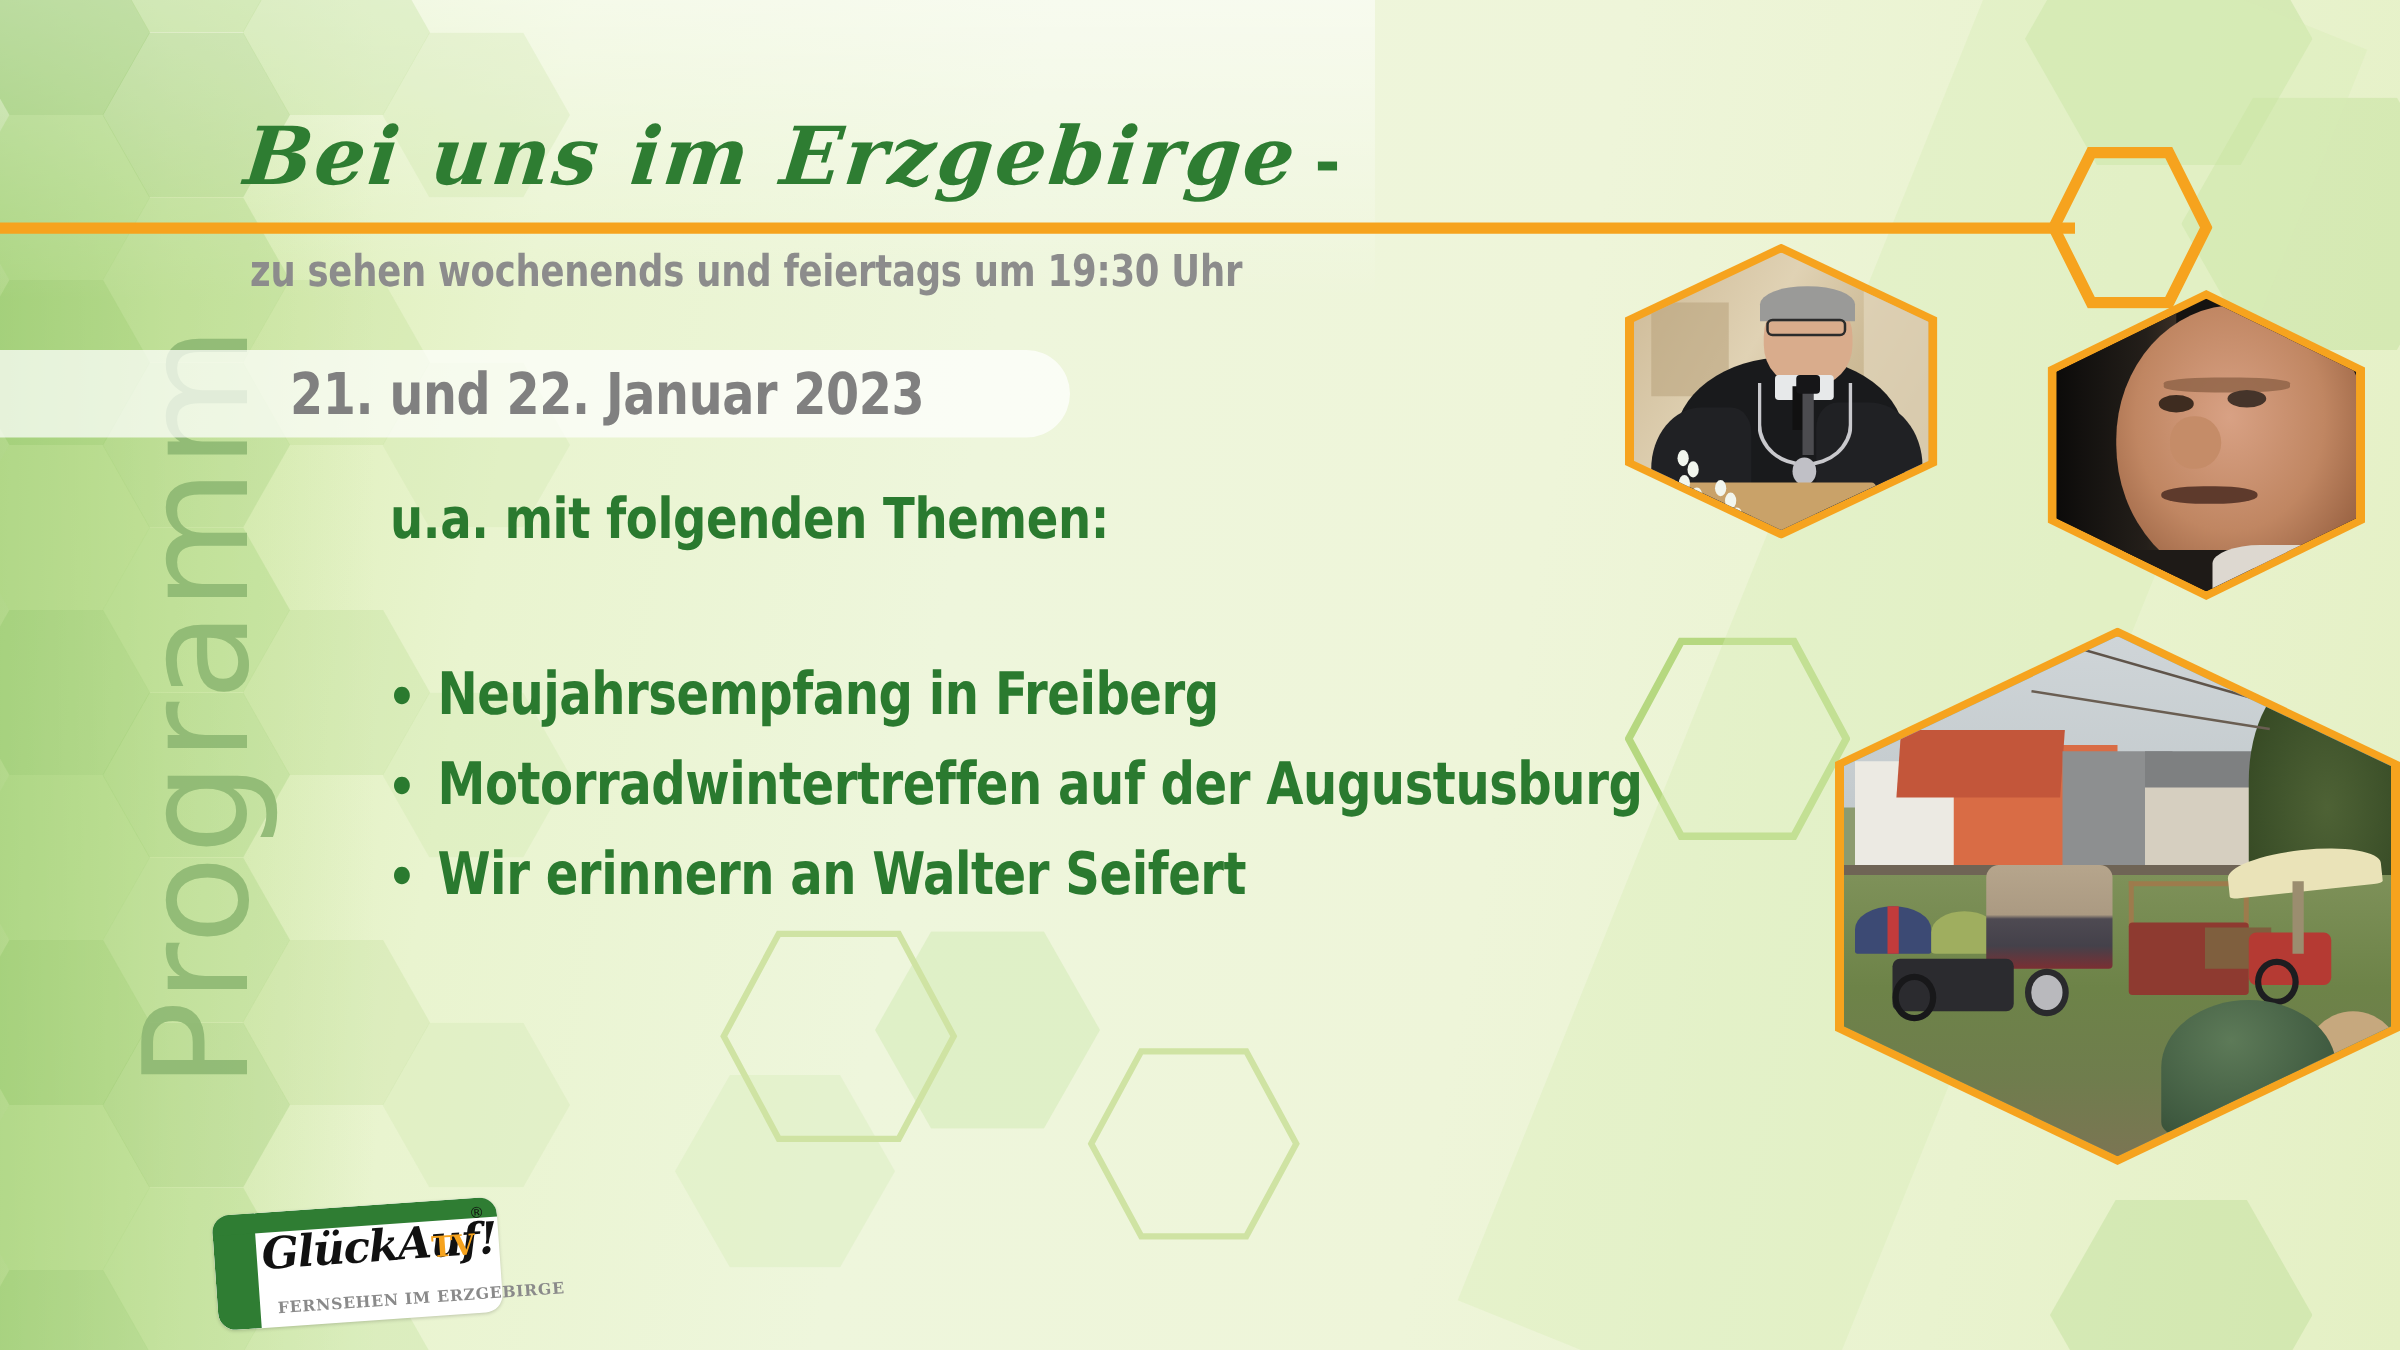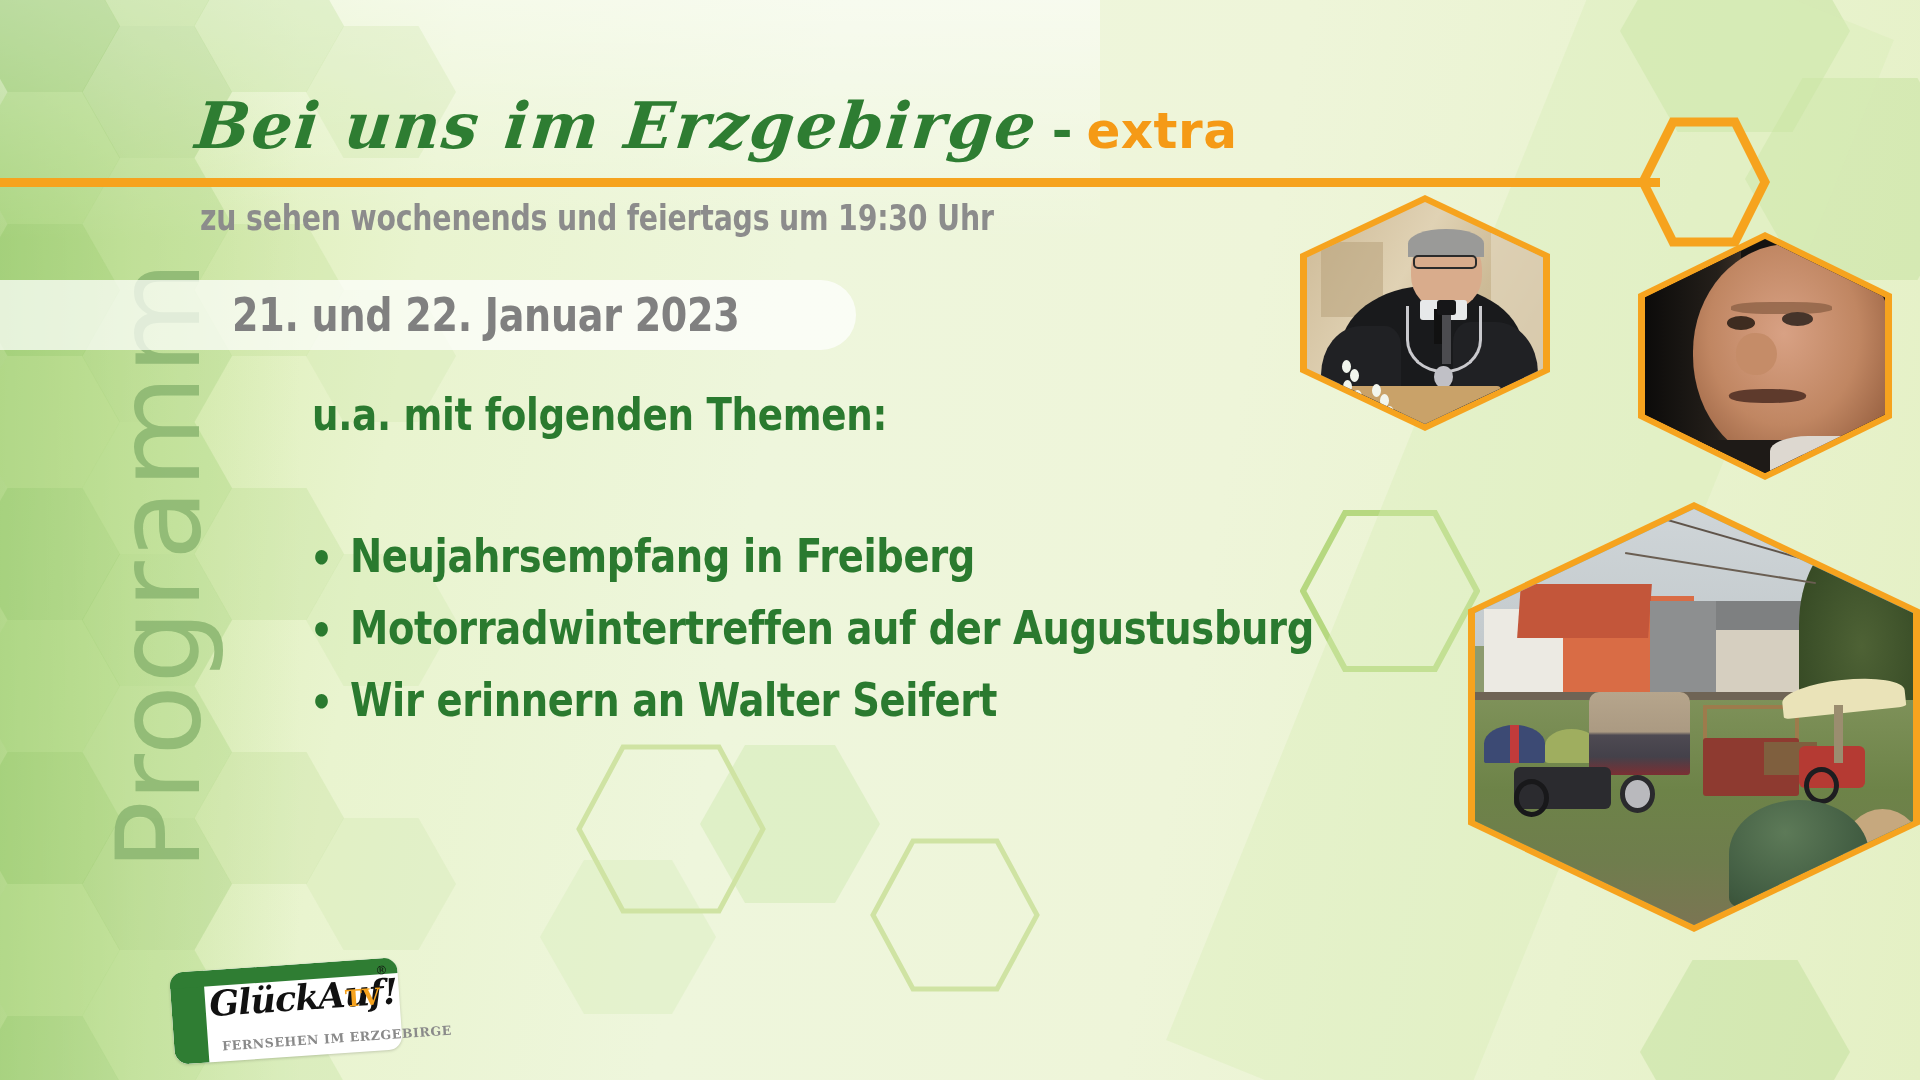--- a/index.html
+++ b/index.html
@@ -409,21 +409,20 @@
     <div class="hex" style="left:1640px; top:960px; width:210px; height:184px; background:rgba(186,220,144,.40);"></div>
 
     <div style="position:absolute; left:1380px; top:-60px; width:300px; height:1200px; background:rgba(215,236,182,.38); transform:rotate(22deg);"></div>
   </div>
 
   <div id="programm-vertical">Programm</div>
 
   <div id="title-row">
     <span id="title-main">Bei uns im Erzgebirge</span>
     <span id="title-dash">-</span>
-    <span id="title-extra">extra</span>
   </div>
 
   <div id="title-rule"></div>
 
   <svg id="rule-hex" viewBox="0 0 132 130">
     <polygon points="35,5 97,5 127,65 97,125 35,125 5,65" fill="none" stroke="#f6a31e" stroke-width="9"></polygon>
   </svg>
 
   <div id="subtitle">zu sehen wochenends und feiertags um 19:30 Uhr</div>
 

